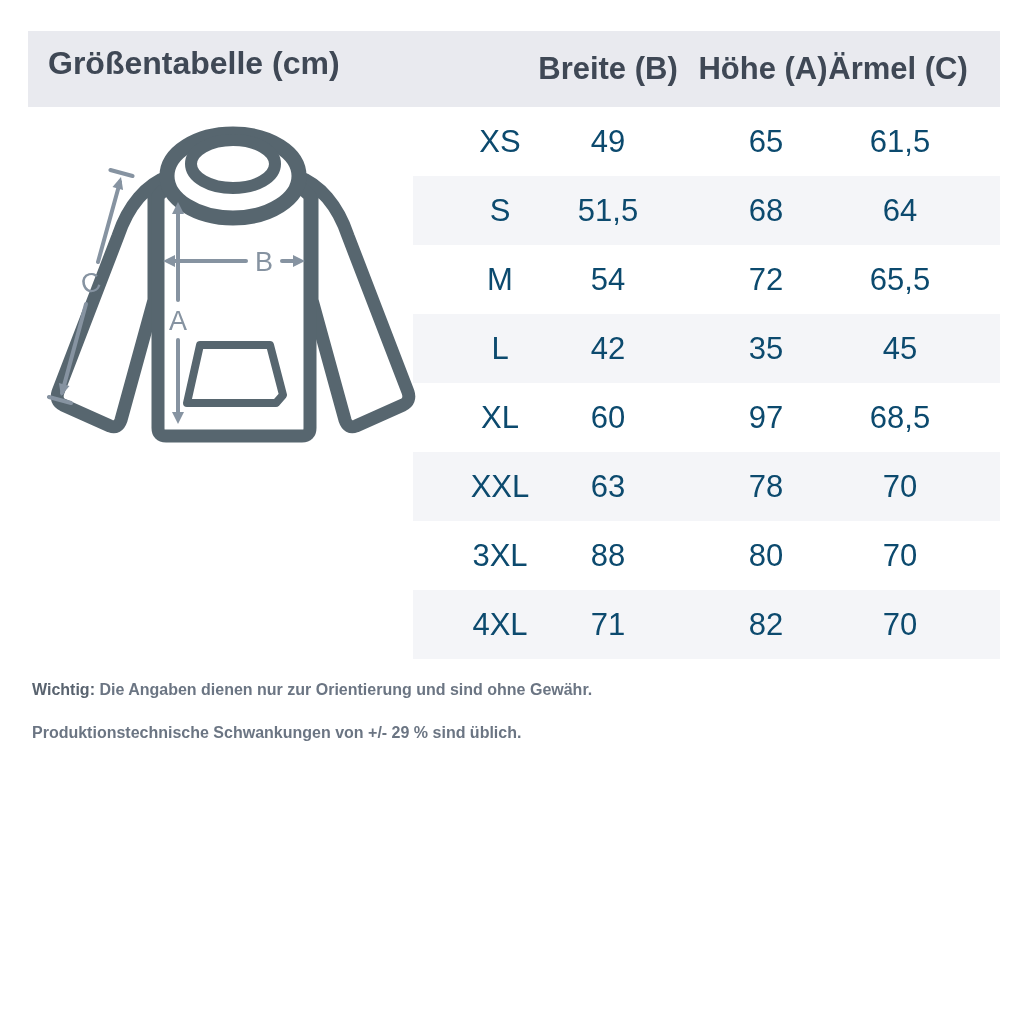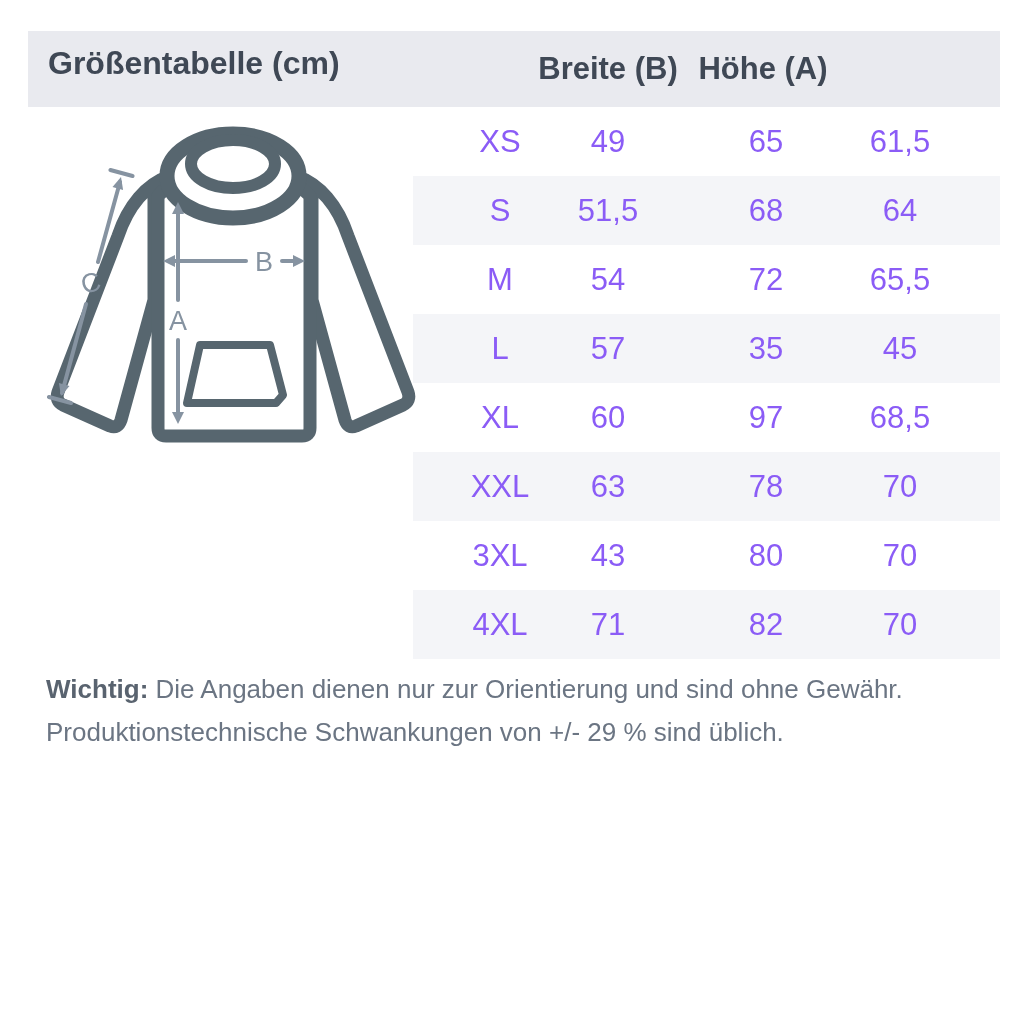--- a/index.html
+++ b/index.html
@@ -22,44 +22,45 @@
   }
   #col-header-breite{left:580px;}
   #col-header-hoehe{left:735px;}
   #col-header-aermel{left:870px;}
   
   #size-table{position:absolute;left:413px;top:107px;width:587px;}
   .trow{position:relative;width:587px;height:69px;}
   .trow:nth-child(even){background:#f4f5f8;}
   .cell{
     position:absolute;top:50%;transform:translate(-50%,-50%);
-    font-size:31px;color:#8b5cf6;white-space:nowrap;
+    font-size:31px;color:#0c4a6e;white-space:nowrap;
   }
   .c0{left:87px;}
   .c1{left:195px;}
   .c2{left:353px;}
   .c3{left:487px;text-align:right;}
   
   #hoodie-svg{position:absolute;left:28px;top:124px;}
   
   #note{
-    position:absolute;left:46px;top:668px;width:920px;
-    font-size:26px;line-height:43px;color:#6b7583;
+    position:absolute;left:32px;top:668px;width:920px;
+    font-size:16px;line-height:43px;color:#6b7583;font-weight:bold;
   }
   #note b{color:#59636f;}
 </style>
 </head>
 <body>
 
 <div id="page">
 
   <div id="header-band">
     <div id="chart-title">Größentabelle (cm)</div>
     <div class="col-header" id="col-header-breite">Breite (B)</div>
     <div class="col-header" id="col-header-hoehe">Höhe (A)</div>
+    <div class="col-header" id="col-header-aermel">Ärmel (C)</div>
   </div>
 
   <svg id="hoodie-svg" width="392" height="350" viewBox="0 0 392 350">
     <g fill="#ffffff" stroke="#57666f" stroke-width="13" stroke-linejoin="round" stroke-linecap="round">
 
       <path d="M142,52 C118,60 100,82 90,112 L30,268 Q27,277 35,281 L82,302 Q90,305 93,296 L126,176 L126,60 Z"></path>
       <path d="M268,52 C292,60 310,82 320,112 L380,268 Q383,277 375,281 L328,302 Q320,305 317,296 L284,176 L284,60 Z"></path>
 
       <path d="M130,304 L130,72 Q162,38 205,36 Q248,38 282,72 L282,304 Q282,312 274,312 L138,312 Q130,312 130,304 Z"></path>
 
@@ -116,39 +117,39 @@
       <span class="cell c3">64</span>
     </div>
     <div class="trow">
       <span class="cell c0">M</span>
       <span class="cell c1">54</span>
       <span class="cell c2">72</span>
       <span class="cell c3">65,5</span>
     </div>
     <div class="trow">
       <span class="cell c0">L</span>
-      <span class="cell c1">57</span>
+      <span class="cell c1">42</span>
       <span class="cell c2">35</span>
       <span class="cell c3">45</span>
     </div>
     <div class="trow">
       <span class="cell c0">XL</span>
       <span class="cell c1">60</span>
       <span class="cell c2">97</span>
       <span class="cell c3">68,5</span>
     </div>
     <div class="trow">
       <span class="cell c0">XXL</span>
       <span class="cell c1">63</span>
       <span class="cell c2">78</span>
       <span class="cell c3">70</span>
     </div>
     <div class="trow">
       <span class="cell c0">3XL</span>
-      <span class="cell c1">43</span>
+      <span class="cell c1">88</span>
       <span class="cell c2">80</span>
       <span class="cell c3">70</span>
     </div>
     <div class="trow">
       <span class="cell c0">4XL</span>
       <span class="cell c1">71</span>
       <span class="cell c2">82</span>
       <span class="cell c3">70</span>
     </div>
   </div>

